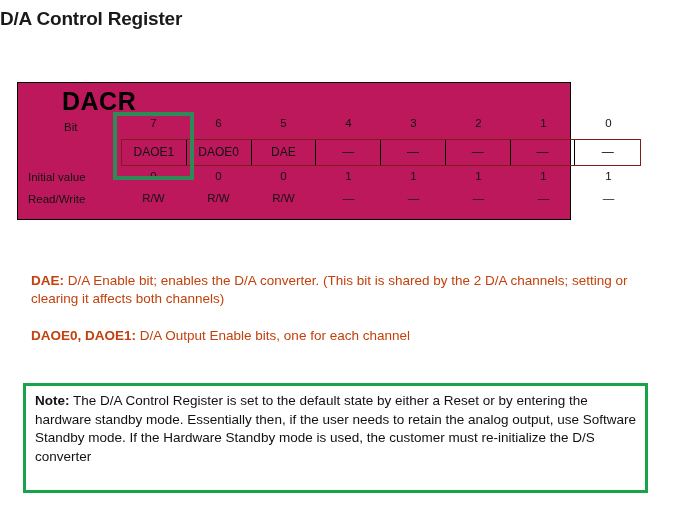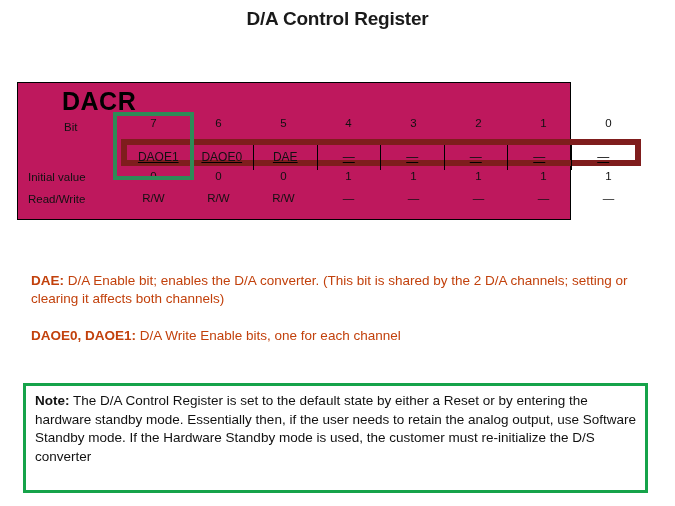--- a/index.html
+++ b/index.html
@@ -15,21 +15,21 @@
     position: relative;
     overflow: hidden;
   }
 
   
   #slide-title {
     position: absolute;
     top: 8px;
     left: 0;
     width: 675px;
-    text-align: center;
+    text-align: left;
     font-size: 19px;
     font-weight: bold;
     letter-spacing: -0.2px;
     color: #1a1a1a;
   }
 
   
   #register-box {
     position: absolute;
     left: 17px;
@@ -77,24 +77,23 @@
 
   
   #bitnum-row { position: absolute; left: 103px; top: 33px; }
   #bitnum-row .cell { line-height: 14px; }
 
   
   #fields-row {
     position: absolute;
     left: 103px;
     top: 56px;
-    border: 6px solid #7f1d1d;
+    border: 1px solid #7f1d1d;
     box-sizing: border-box;
     height: 27px;
-    text-decoration: underline;
   }
   #fields-row .cell {
     height: 25px;
     line-height: 25px;
     border-right: 1px solid #000000;
     font-size: 12px;
   }
   #fields-row .cell:last-child { border-right: none; }
 
   
@@ -217,17 +216,17 @@
     <div class="cell">—</div>
     <div class="cell">—</div>
   </div>
 
   <div id="highlight-daoe1"></div>
 
 </div>
 
 <div class="desc" id="desc-dae"><b>DAE:</b><span> D/A Enable bit; enables the D/A converter. (This bit is shared by the 2 D/A channels; setting or clearing it affects both channels)</span></div>
 
-<div class="desc" id="desc-daoe"><b>DAOE0, DAOE1:</b><span> D/A Write Enable bits, one for each channel</span></div>
+<div class="desc" id="desc-daoe"><b>DAOE0, DAOE1:</b><span> D/A Output Enable bits, one for each channel</span></div>
 
 <div id="note-box">
   <div id="note-text"><b>Note:</b><span> The D/A Control Register is set to the default state by either a Reset or by entering the hardware standby mode. Essentially then, if the user needs to retain the analog output, use Software Standby mode. If the Hardware Standby mode is used, the customer must re-initialize the D/S converter</span></div>
 </div>
 
 </body></html>

